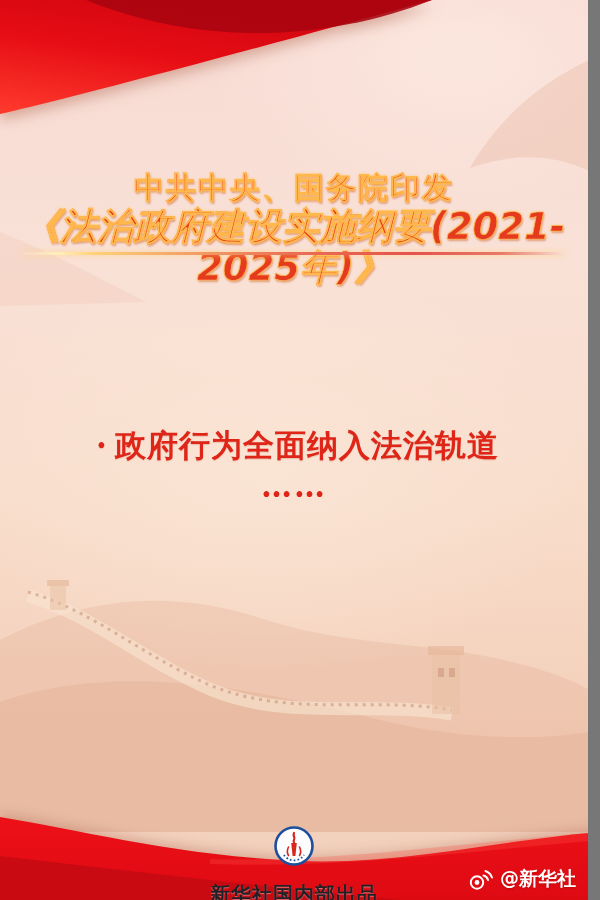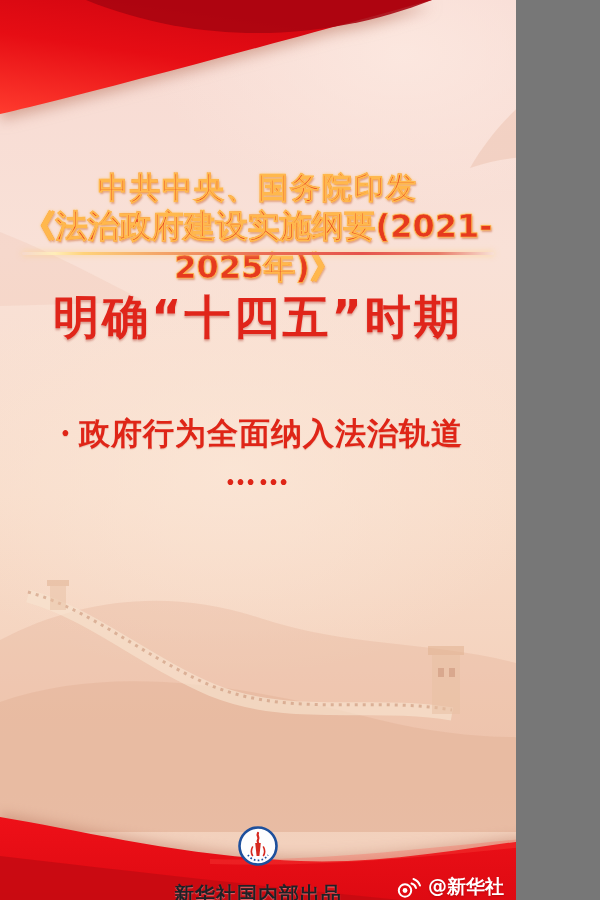--- a/index.html
+++ b/index.html
@@ -1,65 +1,65 @@
 <!DOCTYPE html>
 <html><head>
 <meta charset="utf-8">
 <style>
   html,body{margin:0;padding:0;background:#777;}
   .poster{
-    position:relative;width:516px;height:900px;overflow:hidden;
+    position:relative;width:588px;height:900px;overflow:hidden;
     font-family:"DejaVu Sans",sans-serif;
     background:
       radial-gradient(ellipse 420px 260px at 78% 6%, rgba(252,232,224,.9) 0%, rgba(252,232,224,0) 60%),
       radial-gradient(ellipse 500px 320px at 45% 52%, rgba(251,230,214,.8) 0%, rgba(251,230,214,0) 65%),
       linear-gradient(180deg,#f7dad3 0%,#f9e1d7 28%,#f8ddcb 55%,#f3cfb9 82%,#f2d2bf 100%);
   }
   .poster *{box-sizing:border-box;}
   
   .bg-art{position:absolute;left:0;top:0;z-index:0;}
   
   .ribbon-top{position:absolute;left:0;top:0;z-index:1;filter:drop-shadow(0 6px 7px rgba(186,118,96,.55));}
   .ribbon-bottom{position:absolute;left:0;bottom:0;z-index:1;filter:drop-shadow(0 -4px 6px rgba(186,118,96,.45));}
   
   .title{position:absolute;top:170px;left:0;width:100%;text-align:center;z-index:2;
     color:#e63a1e;font-weight:900;
     -webkit-text-stroke:.7px #ffb84d;
     text-shadow:0 0 3px rgba(255,196,92,.95),1px 2px 2px rgba(176,42,12,.38);}
   .title-line1{font-size:30px;line-height:36px;letter-spacing:2px;}
-  .title-line2{font-size:32px;line-height:41px;letter-spacing:0;}
+  .title-line2{font-size:37px;line-height:41px;letter-spacing:0;font-style:italic;}
   .divider{position:absolute;top:252px;left:22px;right:22px;height:3px;z-index:2;border-radius:2px;
     background:linear-gradient(90deg,rgba(255,226,160,0) 0%,#ffedb8 7%,#ffd27a 13%,#f4a869 28%,#ea6f55 50%,#e5544b 72%,#e87a66 88%,rgba(232,140,120,0) 100%);
     box-shadow:0 0 6px rgba(255,210,130,.8);}
   .headline{position:absolute;top:288px;left:0;width:100%;text-align:center;z-index:2;
     color:#e0251a;font-weight:900;
     text-shadow:0 2px 2px rgba(158,28,14,.32),0 0 1px rgba(255,255,255,.35);}
   .headline-line1{font-size:46px;line-height:58px;letter-spacing:3px;}
   .headline-line2{font-size:41px;line-height:54px;letter-spacing:0;}
-  .bullets{position:absolute;top:412px;left:0;width:100%;text-align:center;z-index:2;}
+  .bullets{position:absolute;top:424px;left:0;width:100%;text-align:center;z-index:2;}
   .bullets-inner{display:inline-block;text-align:left;}
   .bullet-row{font-family:"DejaVu Serif",serif;font-weight:700;color:#df2517;
     font-size:31px;line-height:42px;letter-spacing:1px;
     text-shadow:0 1px 1px rgba(170,40,20,.2);}
   .bullet-marker{display:inline-block;width:26px;text-align:center;font-weight:900;}
   .bullet-ellipsis{text-align:center;font-family:"DejaVu Serif",serif;font-weight:900;color:#df2517;
     font-size:31px;line-height:40px;letter-spacing:2px;}
   
   .footer{position:absolute;top:826px;left:0;width:100%;z-index:3;
     display:flex;justify-content:center;align-items:center;gap:15px;flex-direction:column;}
   .producer{color:#1f2126;font-weight:700;font-size:20px;letter-spacing:1px;
     text-shadow:0 1px 1px rgba(255,255,255,.4);}
   .seal{width:33px;height:33px;border:2px solid #3a57a5;border-radius:4px;
     background:rgba(250,250,252,.9);color:#3a57a5;
     display:flex;flex-direction:column;justify-content:center;align-items:center;
     font-size:16px;line-height:13px;font-weight:700;letter-spacing:1px;
     box-shadow:inset 0 0 0 1px rgba(58,87,165,.25);transform:rotate(-1deg);}
   .logo-badge{width:40px;height:40px;display:block;}
   
-  .watermark{position:absolute;right:12px;bottom:0;z-index:4;
+  .watermark{position:absolute;right:12px;bottom:8px;z-index:4;
     display:flex;align-items:center;gap:6px;color:#ffffff;font-weight:700;font-size:19px;
     text-shadow:0 1px 2px rgba(130,0,0,.4);}
 </style>
 </head>
 <body>
 
 <div class="poster">
 
   <svg class="bg-art" width="600" height="900" viewBox="0 0 600 900">
     <path d="M600,55 C548,78 502,112 470,168 C522,150 562,156 600,176 Z" fill="#e9bda8" opacity="0.42"></path>
@@ -93,21 +93,20 @@
   </svg>
 
   <div class="title">
     <div class="title-line1">中共中央、国务院印发</div>
     <div class="title-line2">《法治政府建设实施纲要(2021-2025年)》</div>
   </div>
 
   <div class="divider"></div>
 
   <div class="headline">
-    <div class="headline-line1">明确“十四五”时期</div>
   </div>
 
   <div class="bullets">
     <div class="bullets-inner">
       <div class="bullet-row">
         <span class="bullet-marker">·</span><span>政府行为全面纳入法治轨道</span>
       </div>
       <div class="bullet-ellipsis">……</div>
     </div>
   </div>

